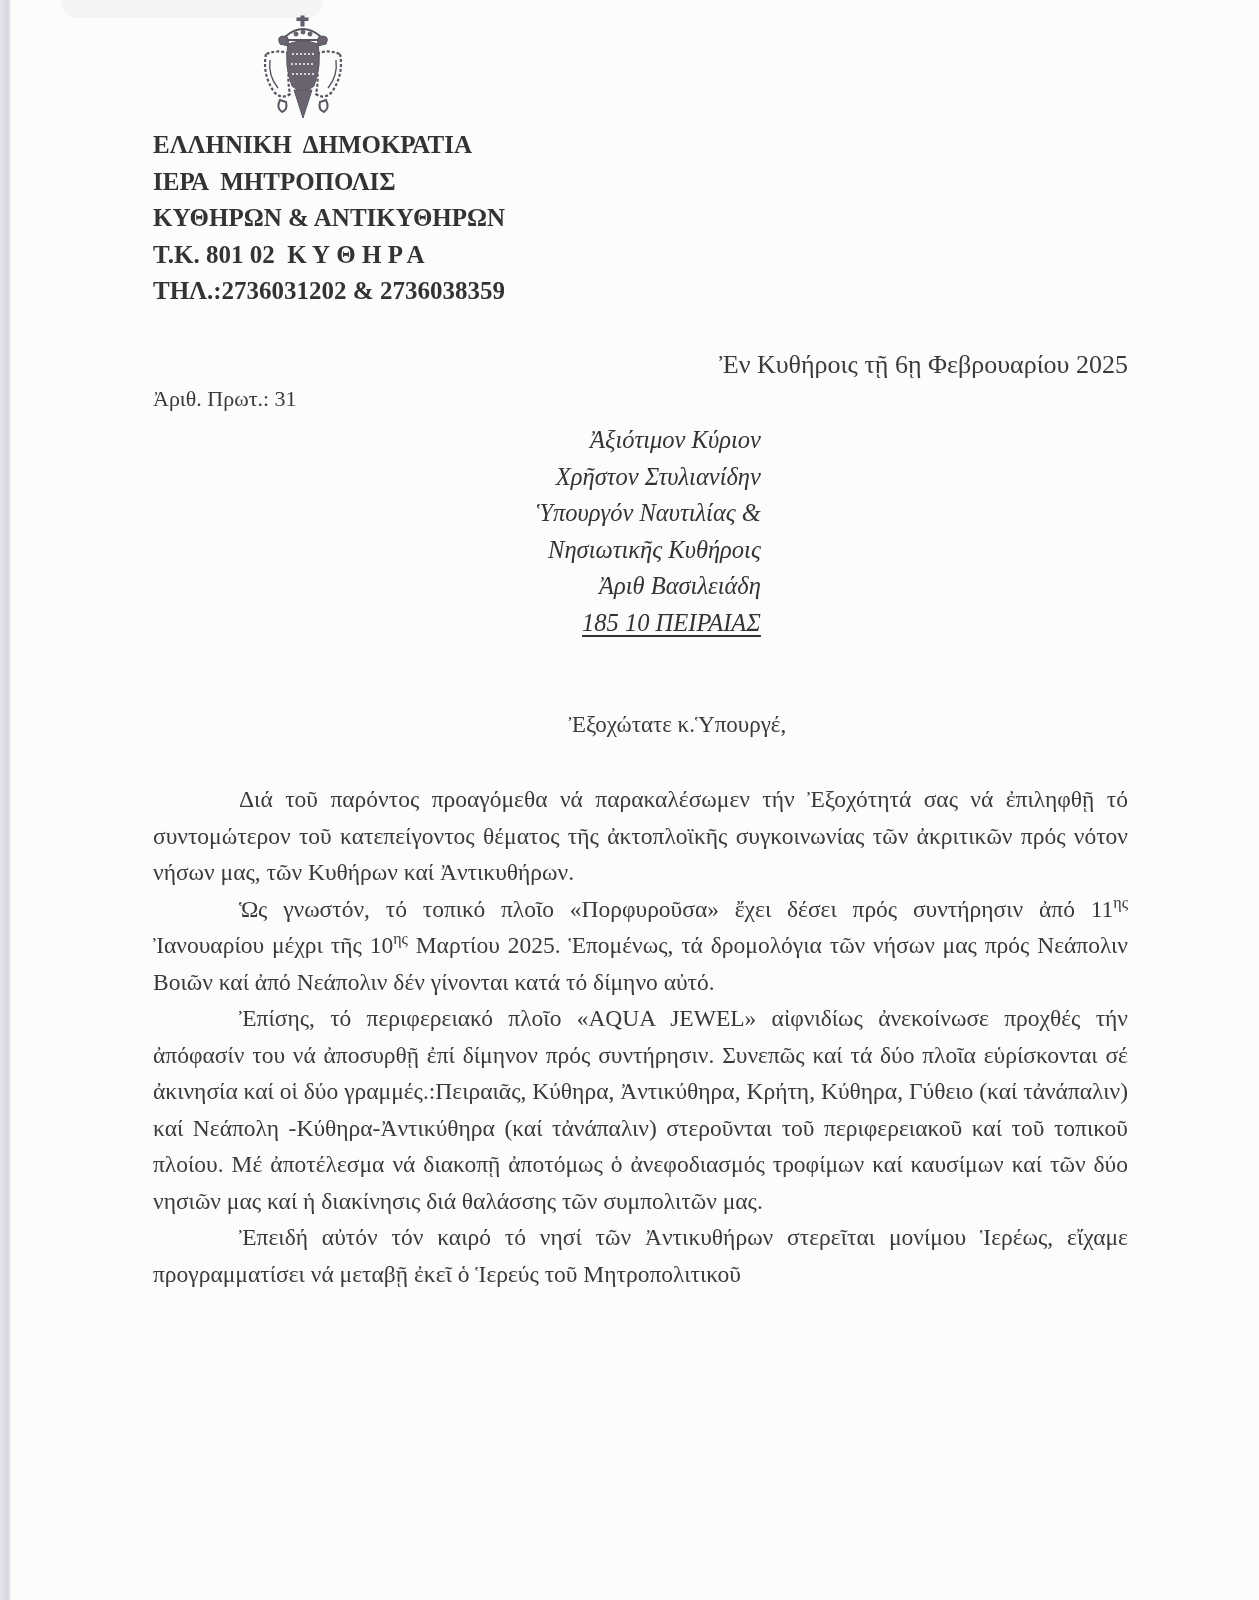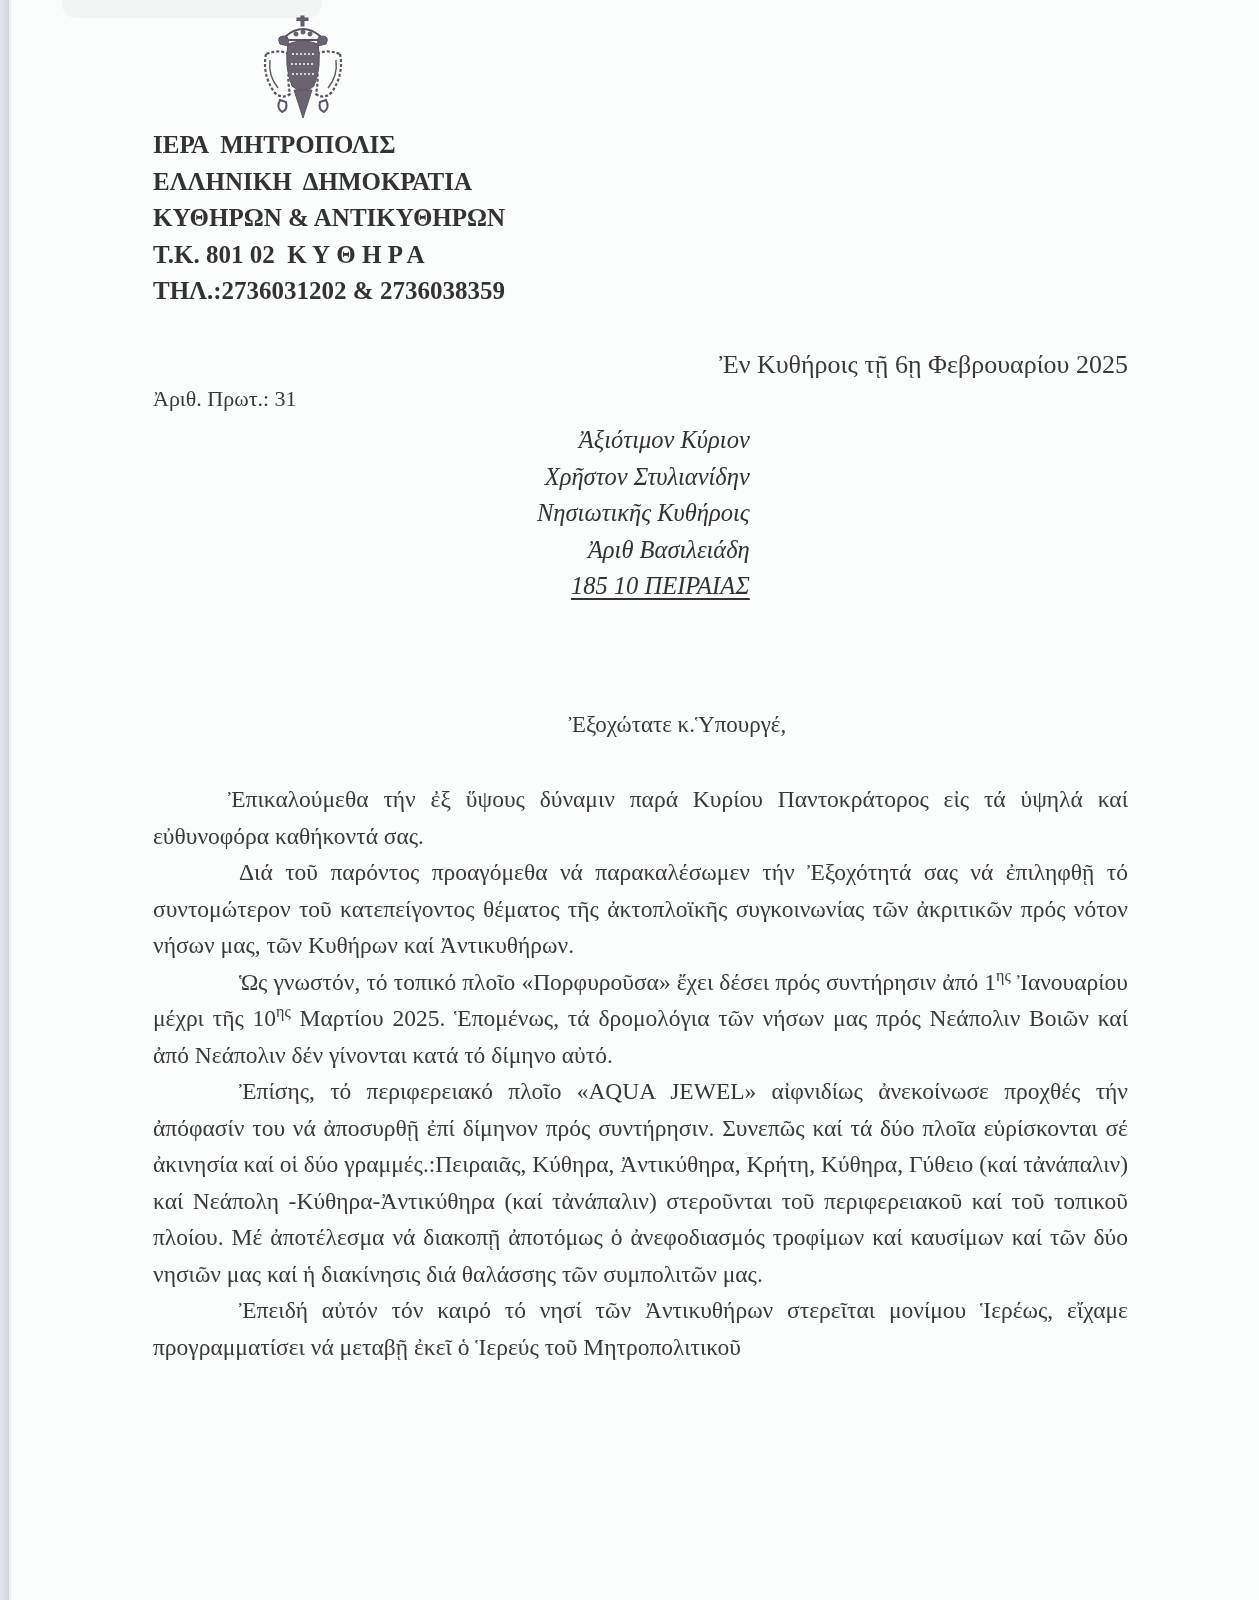--- a/index.html
+++ b/index.html
@@ -85,39 +85,39 @@
     <path d="M34 40 L56 40 M33 50 L57 50 M34 60 L56 60" stroke="#fbfdfd" stroke-width="1.4" stroke-dasharray="2 2"></path>
 
     <path d="M36 76 L45 104 L54 76 Z"></path>
 
     <path d="M22 86 Q18 94 24 98 Q30 96 28 88 Z" fill="none" stroke-width="2"></path>
     <path d="M68 86 Q72 94 66 98 Q60 96 62 88 Z" fill="none" stroke-width="2"></path>
   </g>
 </svg>
 
 <div class="letterhead">
+  <div>ΕΛΛΗΝΙΚΗ  ΔΗΜΟΚΡΑΤΙΑ</div>
   <div>ΙΕΡΑ  ΜΗΤΡΟΠΟΛΙΣ</div>
-  <div>ΕΛΛΗΝΙΚΗ  ΔΗΜΟΚΡΑΤΙΑ</div>
   <div>ΚΥΘΗΡΩΝ &amp; ΑΝΤΙΚΥΘΗΡΩΝ</div>
   <div>Τ.Κ. 801 02  Κ Υ Θ Η Ρ Α</div>
   <div>ΤΗΛ.:2736031202 &amp; 2736038359</div>
 </div>
 
 <div class="date-line">Ἐν Κυθήροις τῇ 6ῃ Φεβρουαρίου 2025</div>
 <div class="protocol">Ἀριθ. Πρωτ.: 31</div>
 
 <div class="recipient">
   <div>Ἀξιότιμον Κύριον</div>
   <div>Χρῆστον Στυλιανίδην</div>
+  <div>Ὑπουργόν Ναυτιλίας &amp;</div>
   <div>Νησιωτικῆς Κυθήροις</div>
   <div>Ἀριθ Βασιλειάδη</div>
   <div class="ul">185 10 ΠΕΙΡΑΙΑΣ</div>
 </div>
 
 <div class="salutation">Ἐξοχώτατε κ.Ὑπουργέ,</div>
 
 <div class="body-text">
-  <p class="first">Ἐπικαλούμεθα τήν ἐξ ὕψους δύναμιν παρά Κυρίου Παντοκράτορος εἰς τά ὑψηλά καί εὐθυνοφόρα καθήκοντά σας.</p>
   <p>Διά τοῦ παρόντος προαγόμεθα νά παρακαλέσωμεν τήν Ἐξοχότητά σας νά ἐπιληφθῇ τό συντομώτερον τοῦ κατεπείγοντος θέματος τῆς ἀκτοπλοϊκῆς συγκοινωνίας τῶν ἀκριτικῶν πρός νότον νήσων μας, τῶν Κυθήρων καί Ἀντικυθήρων.</p>
-  <p><span>Ὡς γνωστόν, τό τοπικό πλοῖο «Πορφυροῦσα» ἔχει δέσει πρός συντήρησιν ἀπό 1</span><sup>ης</sup><span> Ἰανουαρίου μέχρι τῆς 10</span><sup>ης</sup><span> Μαρτίου 2025. Ἑπομένως, τά δρομολόγια τῶν νήσων μας πρός Νεάπολιν Βοιῶν καί ἀπό Νεάπολιν δέν γίνονται κατά τό δίμηνο αὐτό.</span></p>
+  <p><span>Ὡς γνωστόν, τό τοπικό πλοῖο «Πορφυροῦσα» ἔχει δέσει πρός συντήρησιν ἀπό 11</span><sup>ης</sup><span> Ἰανουαρίου μέχρι τῆς 10</span><sup>ης</sup><span> Μαρτίου 2025. Ἑπομένως, τά δρομολόγια τῶν νήσων μας πρός Νεάπολιν Βοιῶν καί ἀπό Νεάπολιν δέν γίνονται κατά τό δίμηνο αὐτό.</span></p>
   <p>Ἐπίσης, τό περιφερειακό πλοῖο «AQUA JEWEL» αἰφνιδίως ἀνεκοίνωσε προχθές τήν ἀπόφασίν του νά ἀποσυρθῇ ἐπί δίμηνον πρός συντήρησιν. Συνεπῶς καί τά δύο πλοῖα εὑρίσκονται σέ ἀκινησία καί οἱ δύο γραμμές.:Πειραιᾶς, Κύθηρα, Ἀντικύθηρα, Κρήτη, Κύθηρα, Γύθειο (καί τἀνάπαλιν) καί Νεάπολη -Κύθηρα-Ἀντικύθηρα (καί τἀνάπαλιν) στεροῦνται τοῦ περιφερειακοῦ καί τοῦ τοπικοῦ πλοίου. Μέ ἀποτέλεσμα νά διακοπῇ ἀποτόμως ὁ ἀνεφοδιασμός τροφίμων καί καυσίμων καί τῶν δύο νησιῶν μας καί ἡ διακίνησις διά θαλάσσης τῶν συμπολιτῶν μας.</p>
   <p>Ἐπειδή αὐτόν τόν καιρό τό νησί τῶν Ἀντικυθήρων στερεῖται μονίμου Ἱερέως, εἴχαμε προγραμματίσει νά μεταβῇ  ἐκεῖ ὁ Ἱερεύς τοῦ Μητροπολιτικοῦ</p>
 </div>
 
 </body></html>

